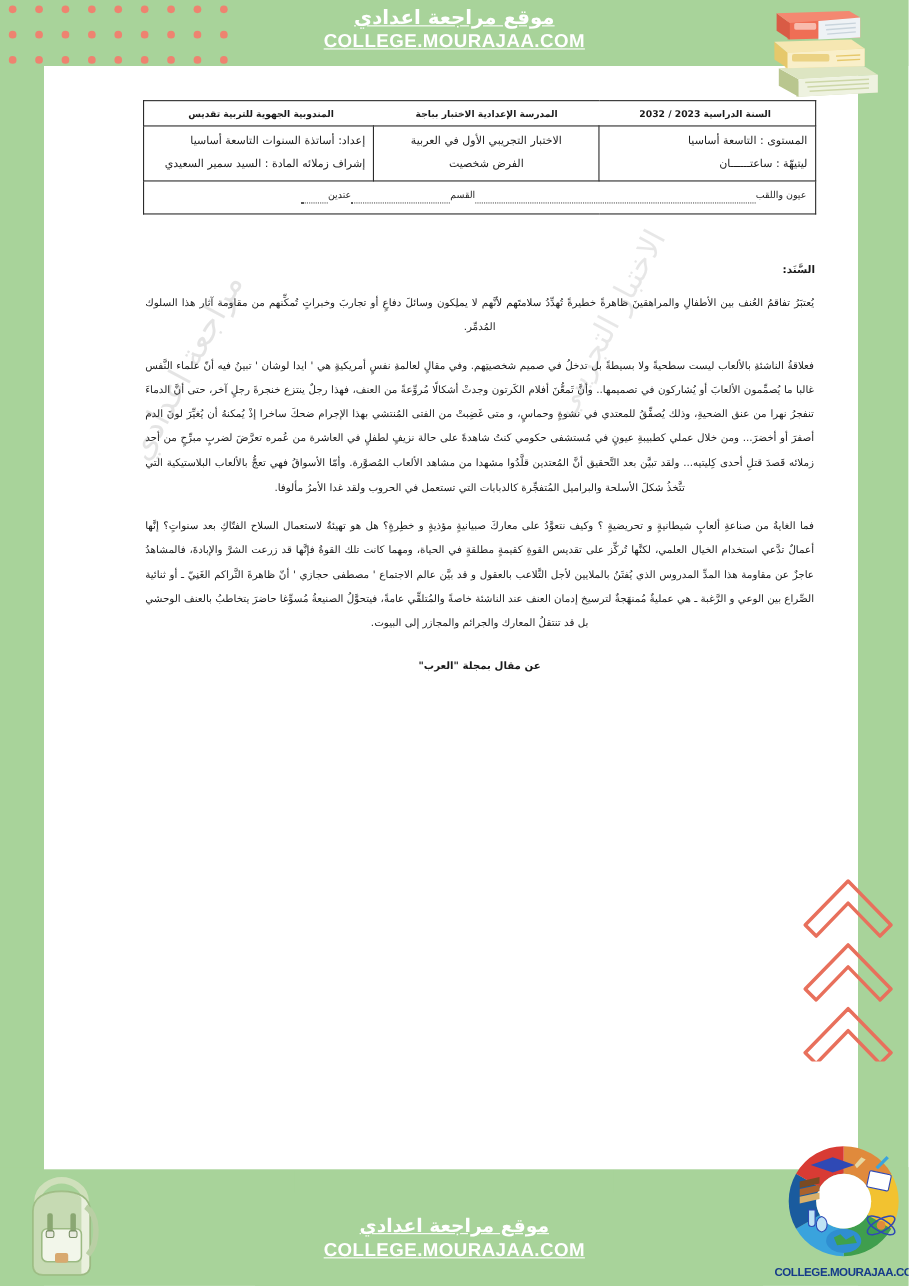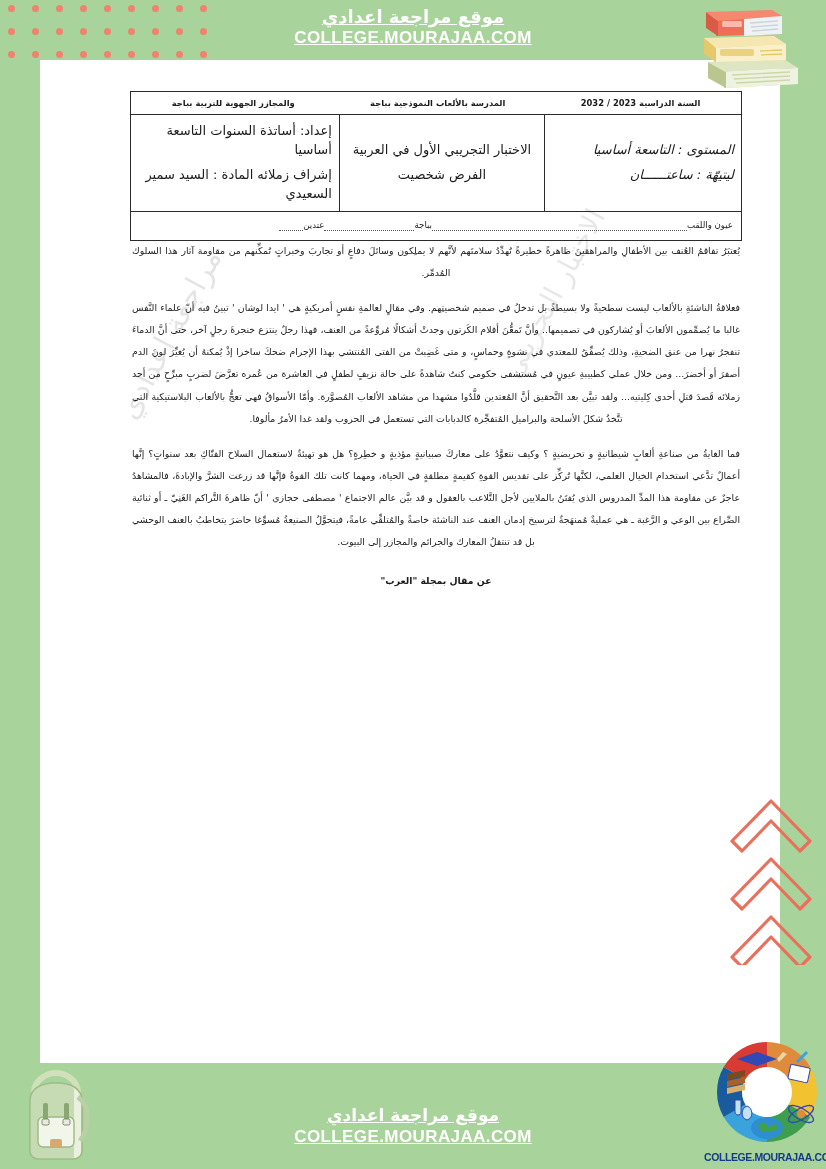--- a/index.html
+++ b/index.html
@@ -119,31 +119,31 @@
 
   
   .info-table{
     position:absolute; right:38px; top:13px; width:612px;
     border-collapse:collapse; direction:rtl;
     font-family:"DejaVu Sans", sans-serif;
   }
   .info-table td{
     border:1px solid #2b2b2b;
     padding:4px 7px;
-    font-size:13px;
+    font-size:10px;
     color:#1b1b1b;
     vertical-align:middle;
     line-height:1.45;
   }
   .info-table td.head{
     text-align:center; font-weight:bold; font-size:8.4px; padding:5px 6px;
   }
   .head-flex{ display:flex; justify-content:space-around; align-items:center; gap:6px;}
   .cell-two-lines > div{ padding:3px 0; }
-  .cell-c1{ width:206px;font-style:italic; }
+  .cell-c1{ width:206px; }
   .cell-c2{ width:216px; text-align:center; }
   .cell-c3{ width:220px; }
   .row-name td{ padding:7px 8px 9px; font-size:8.6px; }
   .name-row-inner{ display:flex; justify-content:flex-start; gap:0; align-items:flex-end; }
   .nm{ white-space:nowrap; }
   .dots-fill{ flex:0 0 auto; border-bottom:1px dotted #555; height:9px; }
 
   
   .doc-body{
     position:absolute; right:36px; top:162px; width:616px;
@@ -314,22 +314,22 @@
 
   <div class="watermark">مراجعة اعدادي</div>
   <div class="watermark2">الاختبار التجريبي</div>
 
   <table class="info-table">
     <tbody>
         <tr>
       <td class="head" colspan="3">
         <div class="head-flex">
           <span>السنة الدراسية 2023 / 2032</span>
-          <span>المدرسة بالألعاب النموذجية بباجة</span>
-          <span>والمجازر الجهوية للتربية بباجة</span>
+          <span>المدرسة الإعدادية الاختبار بباجة</span>
+          <span>المندوبية الجهوية للتربية تقديس</span>
         </div>
       </td>
     </tr>
     <tr>
       <td class="cell-c1 cell-two-lines">
         <div>المستوى : التاسعة أساسيا</div>
         <div>ليتيهّة : ساعتــــــان</div>
       </td>
       <td class="cell-c2 cell-two-lines">
         <div>الاختبار التجريبي الأول في العربية</div>
@@ -338,30 +338,31 @@
       <td class="cell-c3 cell-two-lines">
         <div>إعداد:  أساتذة السنوات التاسعة أساسيا</div>
         <div>إشراف زملائه المادة : السيد سمير السعيدي</div>
       </td>
     </tr>
     <tr class="row-name">
       <td colspan="3">
         <div class="name-row-inner">
           <span class="nm">عيون واللقب</span>
           <span class="dots-fill" style="width:255px"></span>
-          <span class="nm">بباجة</span>
+          <span class="nm">القسم</span>
           <span class="dots-fill" style="width:90px"></span>
           <span class="nm">عتدين</span>
           <span class="dots-fill" style="width:24px"></span>
         </div>
       </td>
     </tr>
   </tbody>
     </table>
 
   <div class="doc-body">
+    <div class="sanad">السَّنَد:</div>
     <div class="para p-first">يُعتبَرُ تفاقمُ العُنف بين الأطفالِ والمراهقينَ ظاهرةً خطيرةً تُهدِّدُ سلامتَهم لأنَّهم لا يملِكون وسائلَ دفاعٍ أو تجاربَ وخبراتٍ تُمكِّنهم من مقاومة آثار هذا السلوك المُدمِّر.</div>
     <div class="para">فعلاقةُ الناشئةِ بالألعاب ليست سطحيةً ولا بسيطةً بل تدخلُ في صميم شخصيتِهم. وفي مقالٍ لعالمةِ نفسٍ أمريكيةٍ هي ' ايدا لوشان ' تبينُ فيه أنّ علماء النَّفس غالبا ما يُصمِّمون الألعابَ أو يُشاركون في تصميمها.. وأنَّ تَمعُّنَ أفلام الكَرتون وجدتْ أشكالًا مُروِّعةً من العنف، فهذا رجلٌ ينتزع خنجرةَ رجلٍ آخر، حتى أنَّ الدماءَ تنفجرُ نهرا من عنق الضحيةِ، وذلك يُصفِّقُ للمعتدي في نشوةٍ وحماسٍ، و متى غَضِبتْ من الفتى المُنتشي بهذا الإجرام ضحكَ ساخرا إذْ يُمكنهُ أن يُغيِّرَ لونَ الدم أصفرَ أو أخضرَ... ومن خلال عملي كطبيبةِ عيونٍ في مُستشفى حكومي كنتُ شاهدةً على حالة نزيفٍ لطفلٍ في العاشرة من عُمره تعرَّضَ لضربٍ مبرِّحٍ من أحد زملائه قَصدَ قتلِ أحدى كِليتيه... ولقد تبيَّن بعد التَّحقيق أنَّ المُعتدين قلَّدُوا مشهدا من مشاهد الألعاب المُصوَّرة. وأمّا الأسواقُ فهي تعجُّ بالألعاب البلاستيكية التي تتَّخذُ شكلَ الأسلحة والبراميل المُتفجِّرة كالدبابات التي تستعمل في الحروب ولقد غدا الأمرُ مألوفا.</div>
     <div class="para">فما الغايةُ من صناعةِ ألعابٍ شيطانيةٍ و تحريضيةٍ ؟ وكيف نتعوَّدُ على معاركَ صبيانيةٍ مؤذيةٍ و خطِرةٍ؟ هل هو تهيئةٌ لاستعمال السلاح الفتّاكِ بعد سنواتٍ؟ إنَّها أعمالٌ تدَّعي استخدام  الخيال العلمي، لكنَّها تُركِّز على تقديس القوةِ كقيمةٍ مطلقةٍ في الحياة، ومهما كانت تلك القوةُ فإنَّها قد زرعت الشرَّ والإبادةَ، فالمشاهدُ عاجزٌ عن مقاومة هذا المدِّ المدروس الذي يُفتَنُ بالملايين لأجل التَّلاعب بالعقول و قد بيَّن عالم الاجتماع ' مصطفى حجازي ' أنّ ظاهرةَ التَّراكم الغَنِيّ ـ أو ثنائية الصِّراع بين الوعي و الرَّغبة ـ هي عمليةٌ مُمنهَجةٌ لترسيخ إدمان العنف عند الناشئة خاصةً والمُتلقِّي عامةً، فيتحوَّلُ الصنيعةُ مُسوِّغا حاضرَ يتخاطبُ بالعنف الوحشي بل قد تنتقلُ المعارك والجرائم والمجازر إلى البيوت.</div>
     <div class="src">عن مقال بمجلة "العرب"</div>
   </div>
 
 </div>
 
 </body></html>

